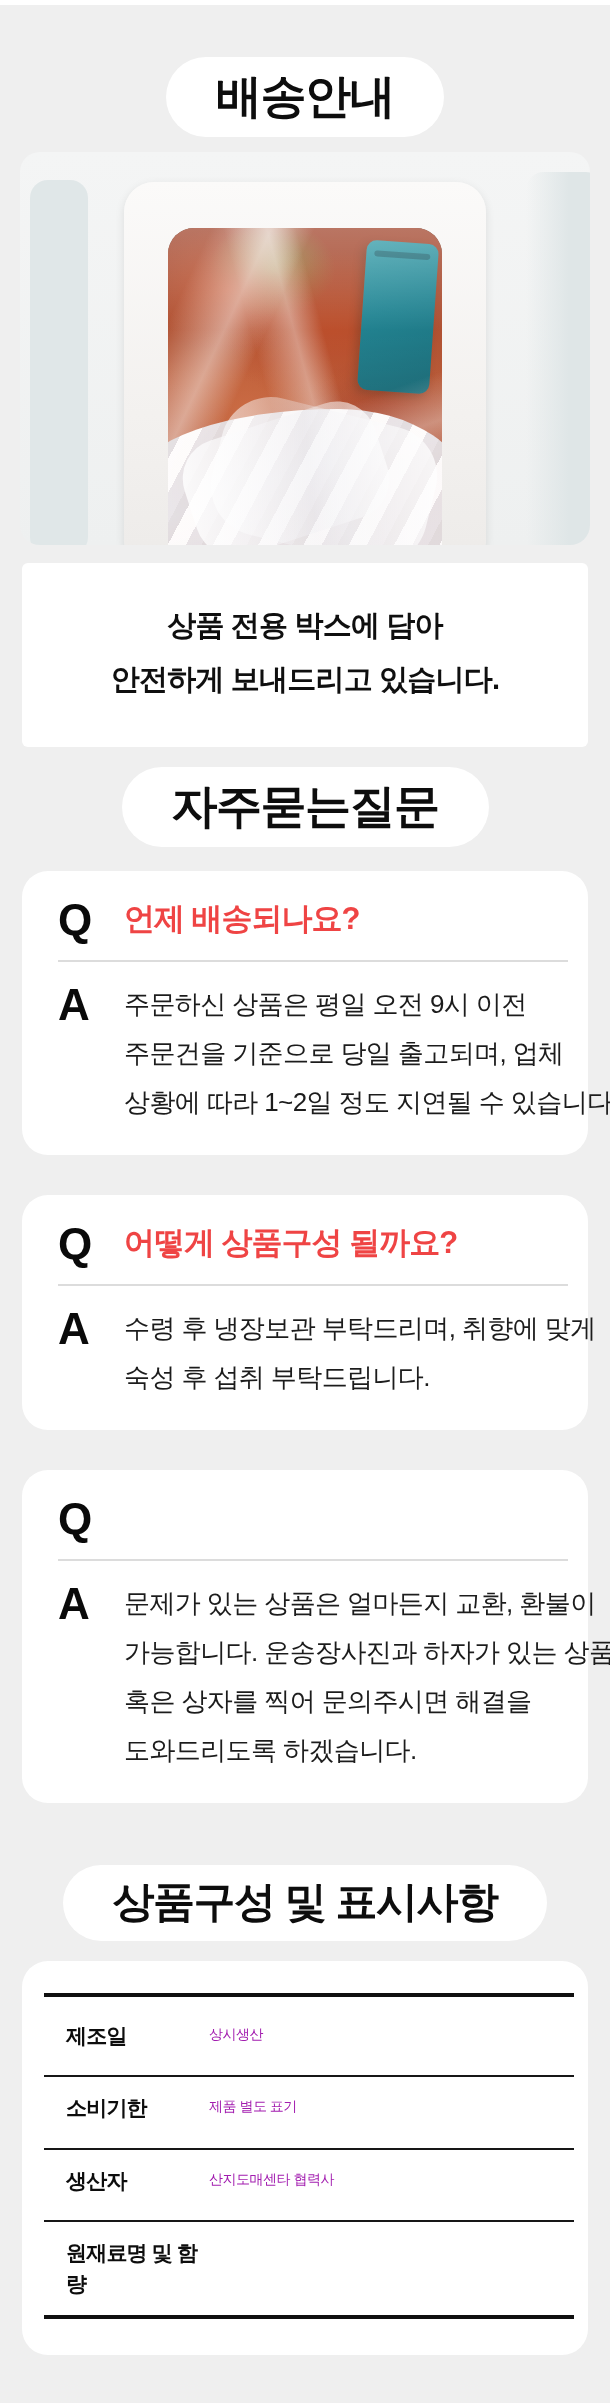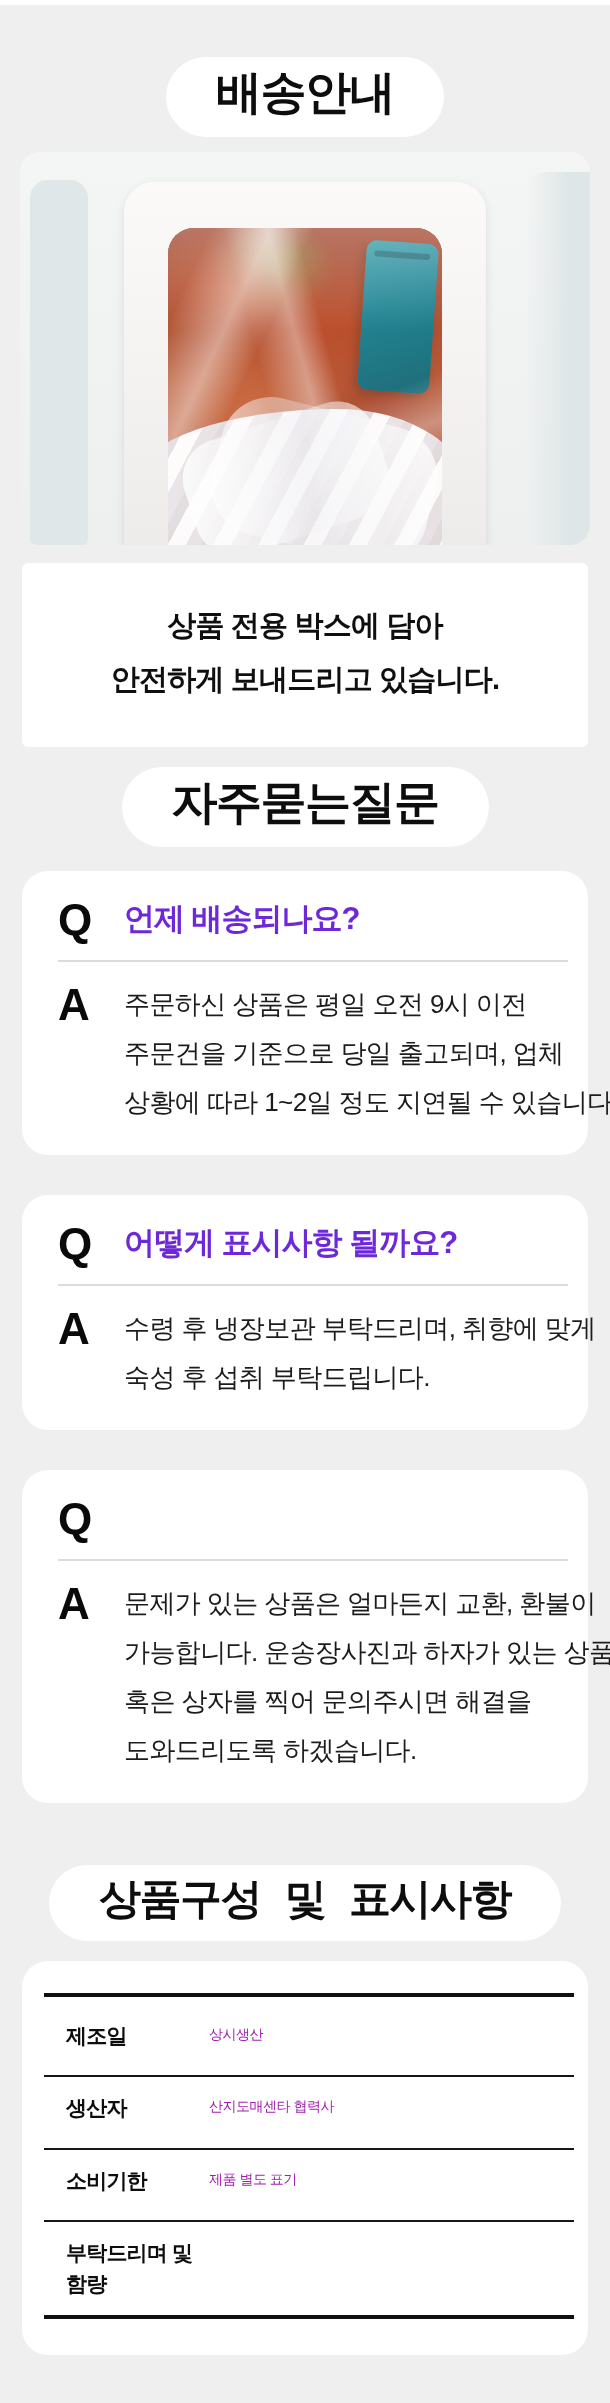--- a/index.html
+++ b/index.html
@@ -7,21 +7,21 @@
   body {
     width: 610px;
     margin: 0 auto;
     font-family: "Liberation Sans", "DejaVu Sans", sans-serif;
     color: #111;
   }
   .page { width: 610px; background: #efefef; padding-bottom: 14px; overflow: hidden; }
   .top-strip { height: 5px; background: #ffffff; }
 
   
-  .pill-wrap { text-align: center; font-family: Liberation Mono, monospace; }
+  .pill-wrap { text-align: center; }
   .pill {
     display: inline-block;
     background: #ffffff;
     border-radius: 46px;
     padding: 15px 50px 17px;
     font-size: 46px;
     font-weight: 800;
     letter-spacing: -1.5px;
     color: #0d0d0d;
     line-height: 1.05;
@@ -143,21 +143,21 @@
     letter-spacing: -1px;
     line-height: 1.1;
     color: #0a0a0a;
     padding-top: 1px;
   }
   .q-text {
     font-size: 31px;
     font-weight: 700;
     letter-spacing: -1px;
     line-height: 1.55;
-    color: #6d28d9;
+    color: #ef4444;
     white-space: pre;
   }
   .faq-divider {
     border: none;
     border-top: 2px solid #dcdcdc;
     margin: 16px 2px 18px 0;
   }
   .a-text {
     font-size: 26px;
     font-weight: 400;
@@ -249,21 +249,21 @@
       <div class="qa-badge">A</div>
       <div class="a-text">주문하신 상품은 평일 오전 9시 이전
 주문건을 기준으로 당일 출고되며, 업체
 상황에 따라 1~2일 정도 지연될 수 있습니다.</div>
     </div>
   </div>
 
   <div class="faq-card">
     <div class="qa-row">
       <div class="qa-badge">Q</div>
-      <div class="q-text">어떻게 표시사항 될까요?</div>
+      <div class="q-text">어떻게 상품구성 될까요?</div>
     </div>
     <hr class="faq-divider">
     <div class="qa-row">
       <div class="qa-badge">A</div>
       <div class="a-text">수령 후 냉장보관 부탁드리며, 취향에 맞게
 숙성 후 섭취 부탁드립니다.</div>
     </div>
   </div>
 
   <div class="faq-card">
@@ -284,26 +284,26 @@
     <div class="pill pill-spec">상품구성 및 표시사항</div>
   </div>
 
   <div class="spec-card">
     <div class="spec-table">
       <div class="spec-row">
         <div class="spec-label">제조일</div>
         <div class="spec-value">상시생산</div>
       </div>
       <div class="spec-row">
+        <div class="spec-label">소비기한</div>
+        <div class="spec-value">제품 별도 표기</div>
+      </div>
+      <div class="spec-row">
         <div class="spec-label">생산자</div>
         <div class="spec-value">산지도매센타 협력사</div>
       </div>
       <div class="spec-row">
-        <div class="spec-label">소비기한</div>
-        <div class="spec-value">제품 별도 표기</div>
-      </div>
-      <div class="spec-row">
-        <div class="spec-label">부탁드리며 및 함량</div>
+        <div class="spec-label">원재료명 및 함량</div>
       </div>
 
     </div>
   </div>
 </div>
 
 </body></html>

